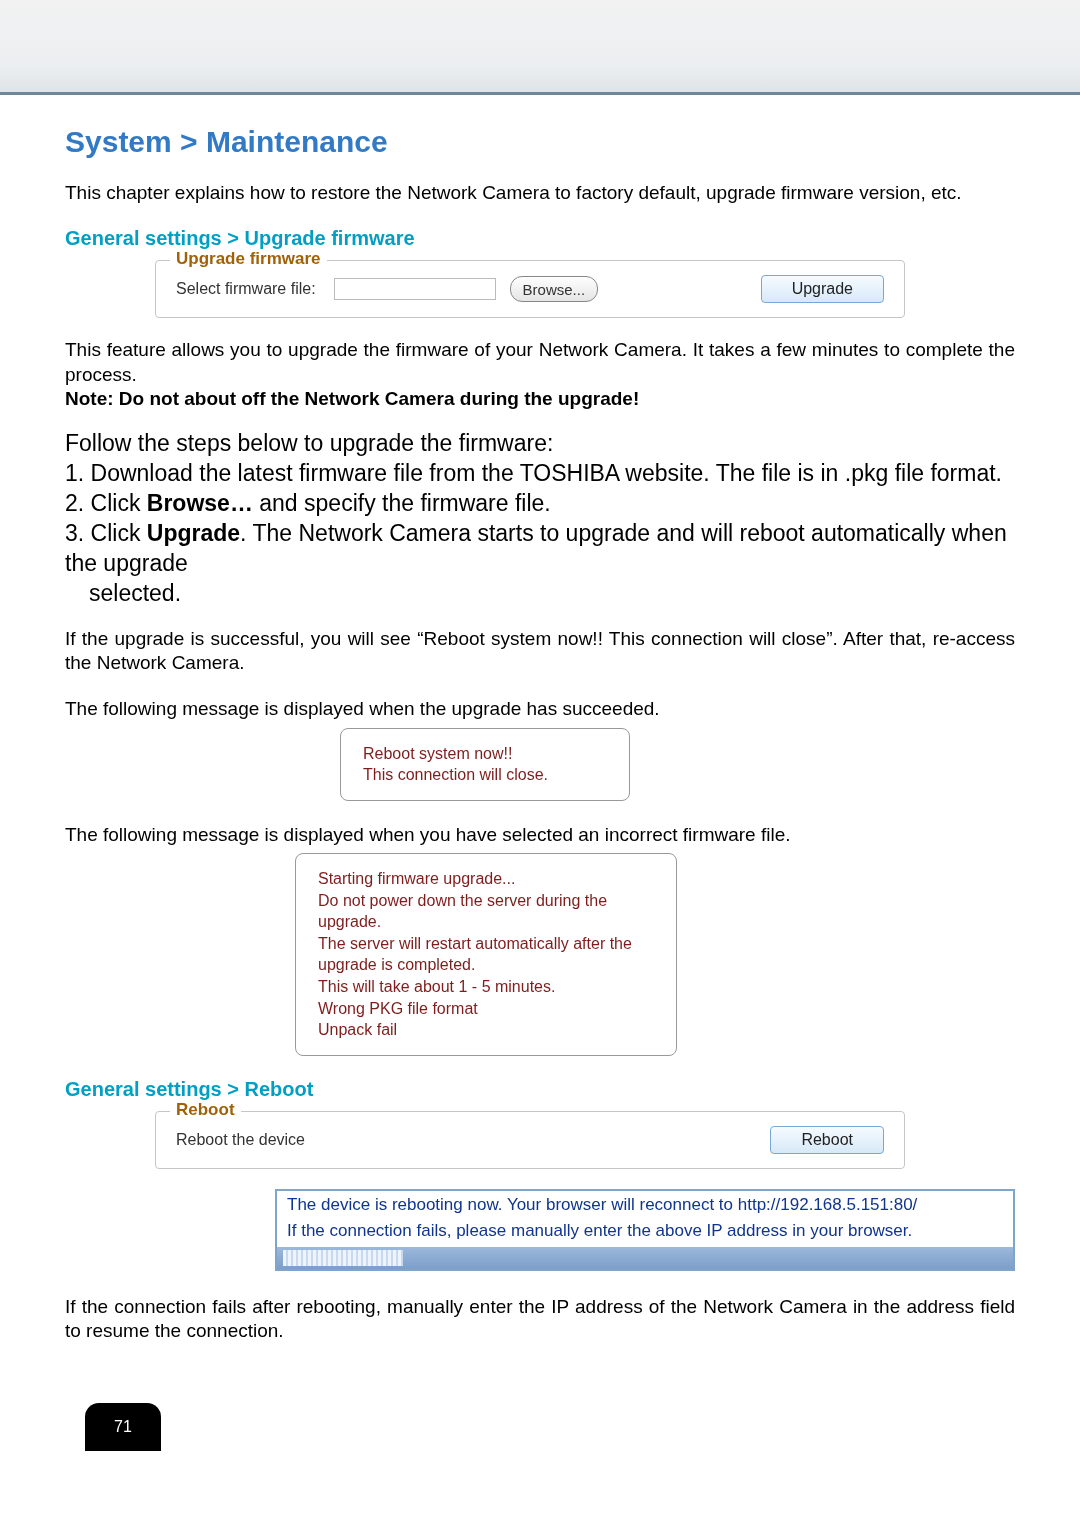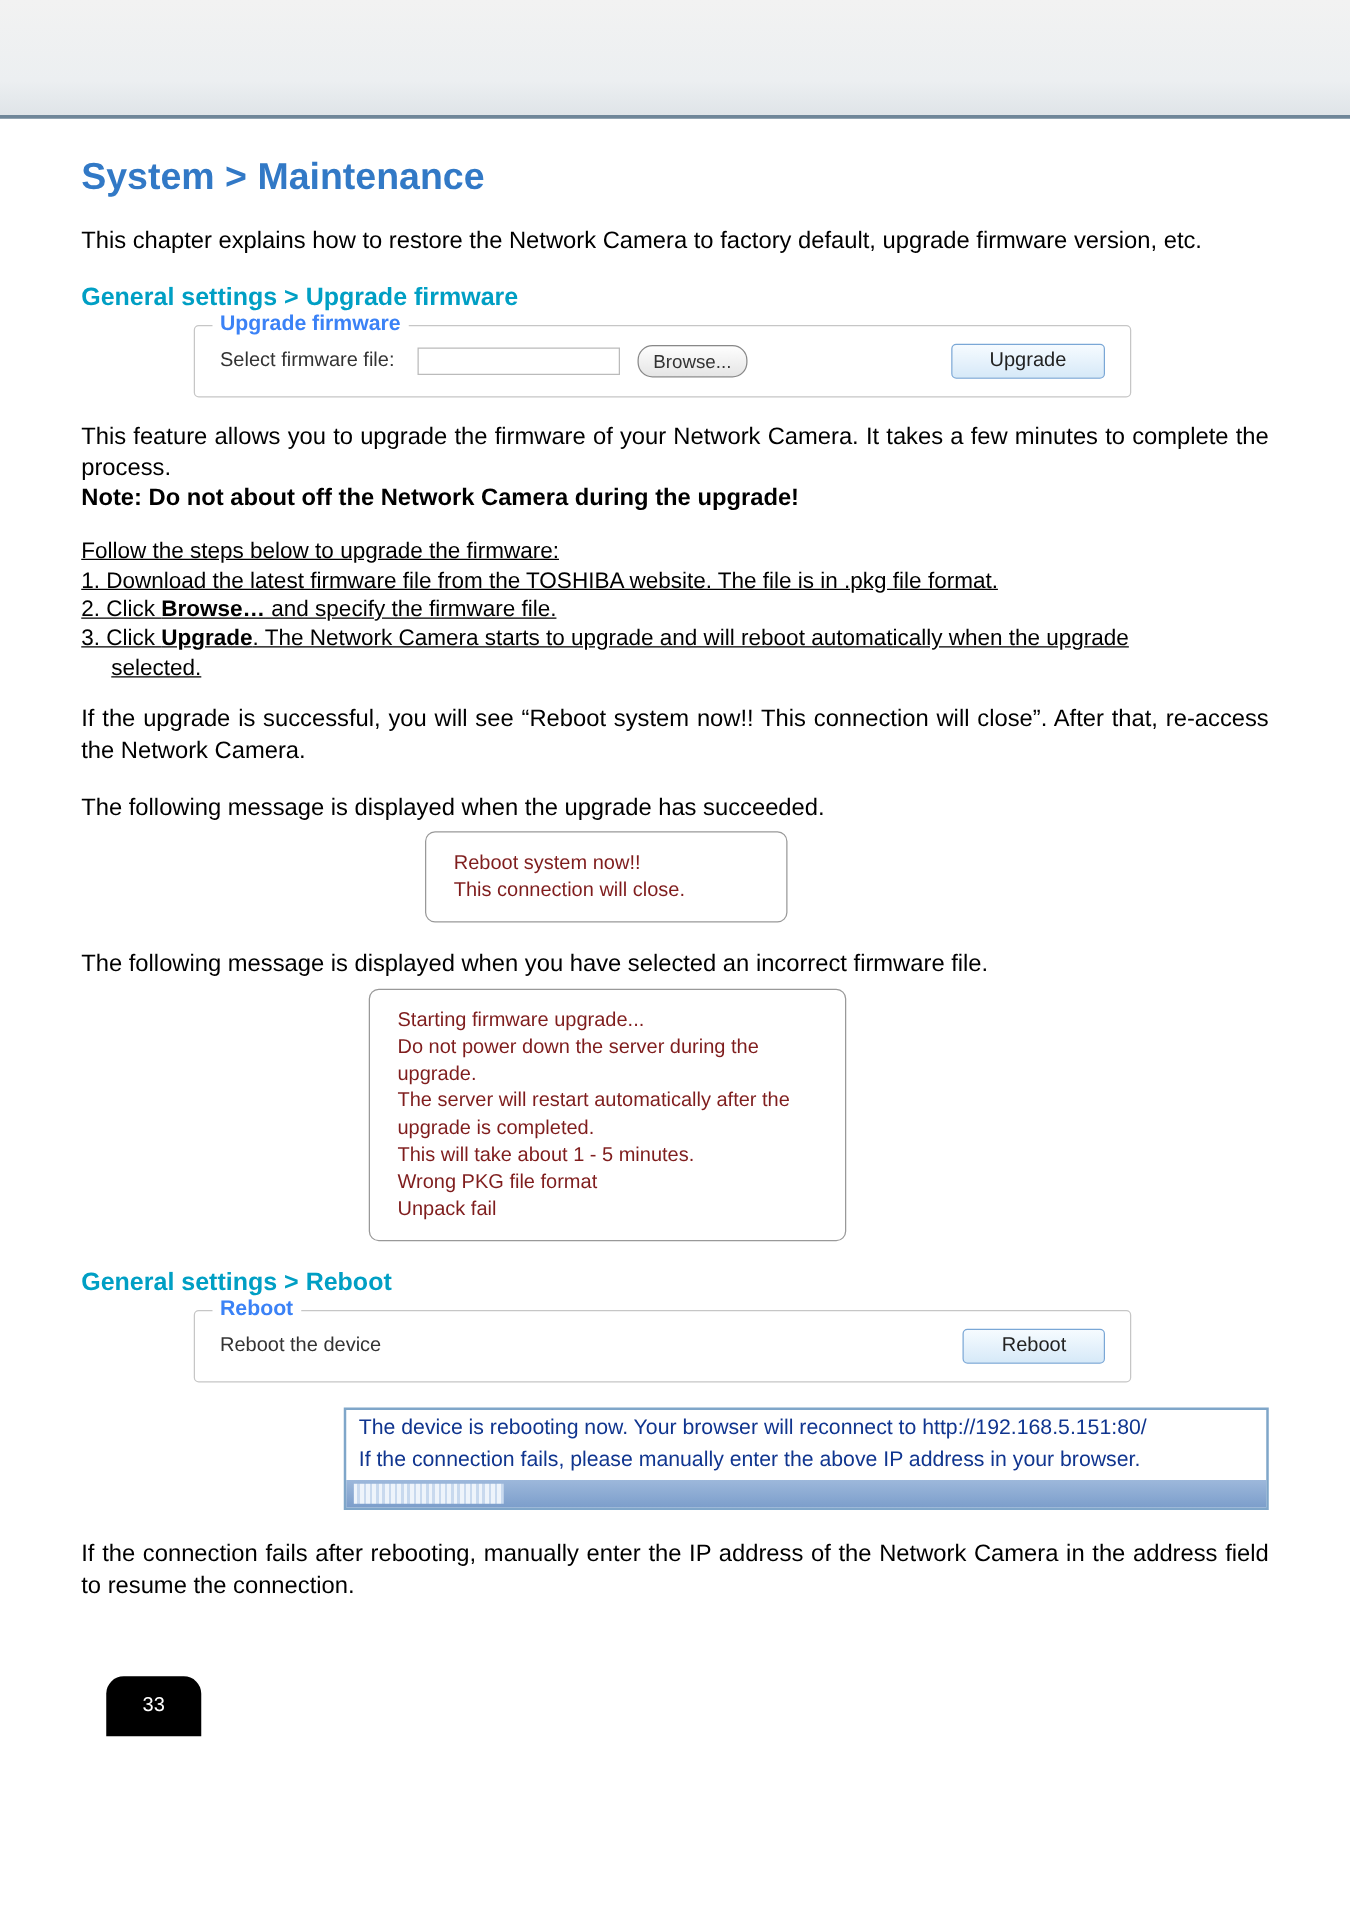--- a/index.html
+++ b/index.html
@@ -49,21 +49,21 @@
     position: relative;
     padding: 14px 20px 14px 20px;
     box-sizing: border-box;
   }
   .fieldset .legend {
     position: absolute;
     top: -12px;
     left: 14px;
     background: #fff;
     padding: 0 6px;
-    color: #3b82f6;
+    color: #a16207;
     font-weight: bold;
     font-size: 17px;
   }
   .fw-row {
     display: flex;
     align-items: center;
     gap: 12px;
   }
   .fw-label {
     font-size: 16px;
@@ -98,24 +98,23 @@
     height: 26px;
     padding: 0 30px;
     border: 1px solid #7aa7d6;
     border-radius: 4px;
     background: linear-gradient(#f6fbff, #d6e9f8);
     font-size: 16px;
     color: #222;
     margin-left: auto;
   }
   .instr {
-    font-size: 18px;
+    font-size: 23px;
     line-height: 1.3;
     margin: 0 0 18px 0;
-    text-decoration: underline;
   }
   .instr .step {
     display: block;
   }
   .instr .step-indent {
     padding-left: 24px;
   }
   .bold { font-weight: bold; }
   .msgbox {
     margin: 6px auto 22px auto;
@@ -255,15 +254,15 @@
   <div class="bluebox">
     <div class="line">The device is rebooting now. Your browser will reconnect to http://192.168.5.151:80/</div>
     <div class="line">If the connection fails, please manually enter the above IP address in your browser.</div>
     <div class="progress"></div>
   </div>
 
   <br>
   <p class="body">If the connection fails after rebooting, manually enter the IP address of the Network Camera in the address field to resume the connection.</p>
 
   <div class="pagefoot">
-    <span class="pagenum">33</span>
+    <span class="pagenum">71</span>
   </div>
 </div>
 
 </body></html>

